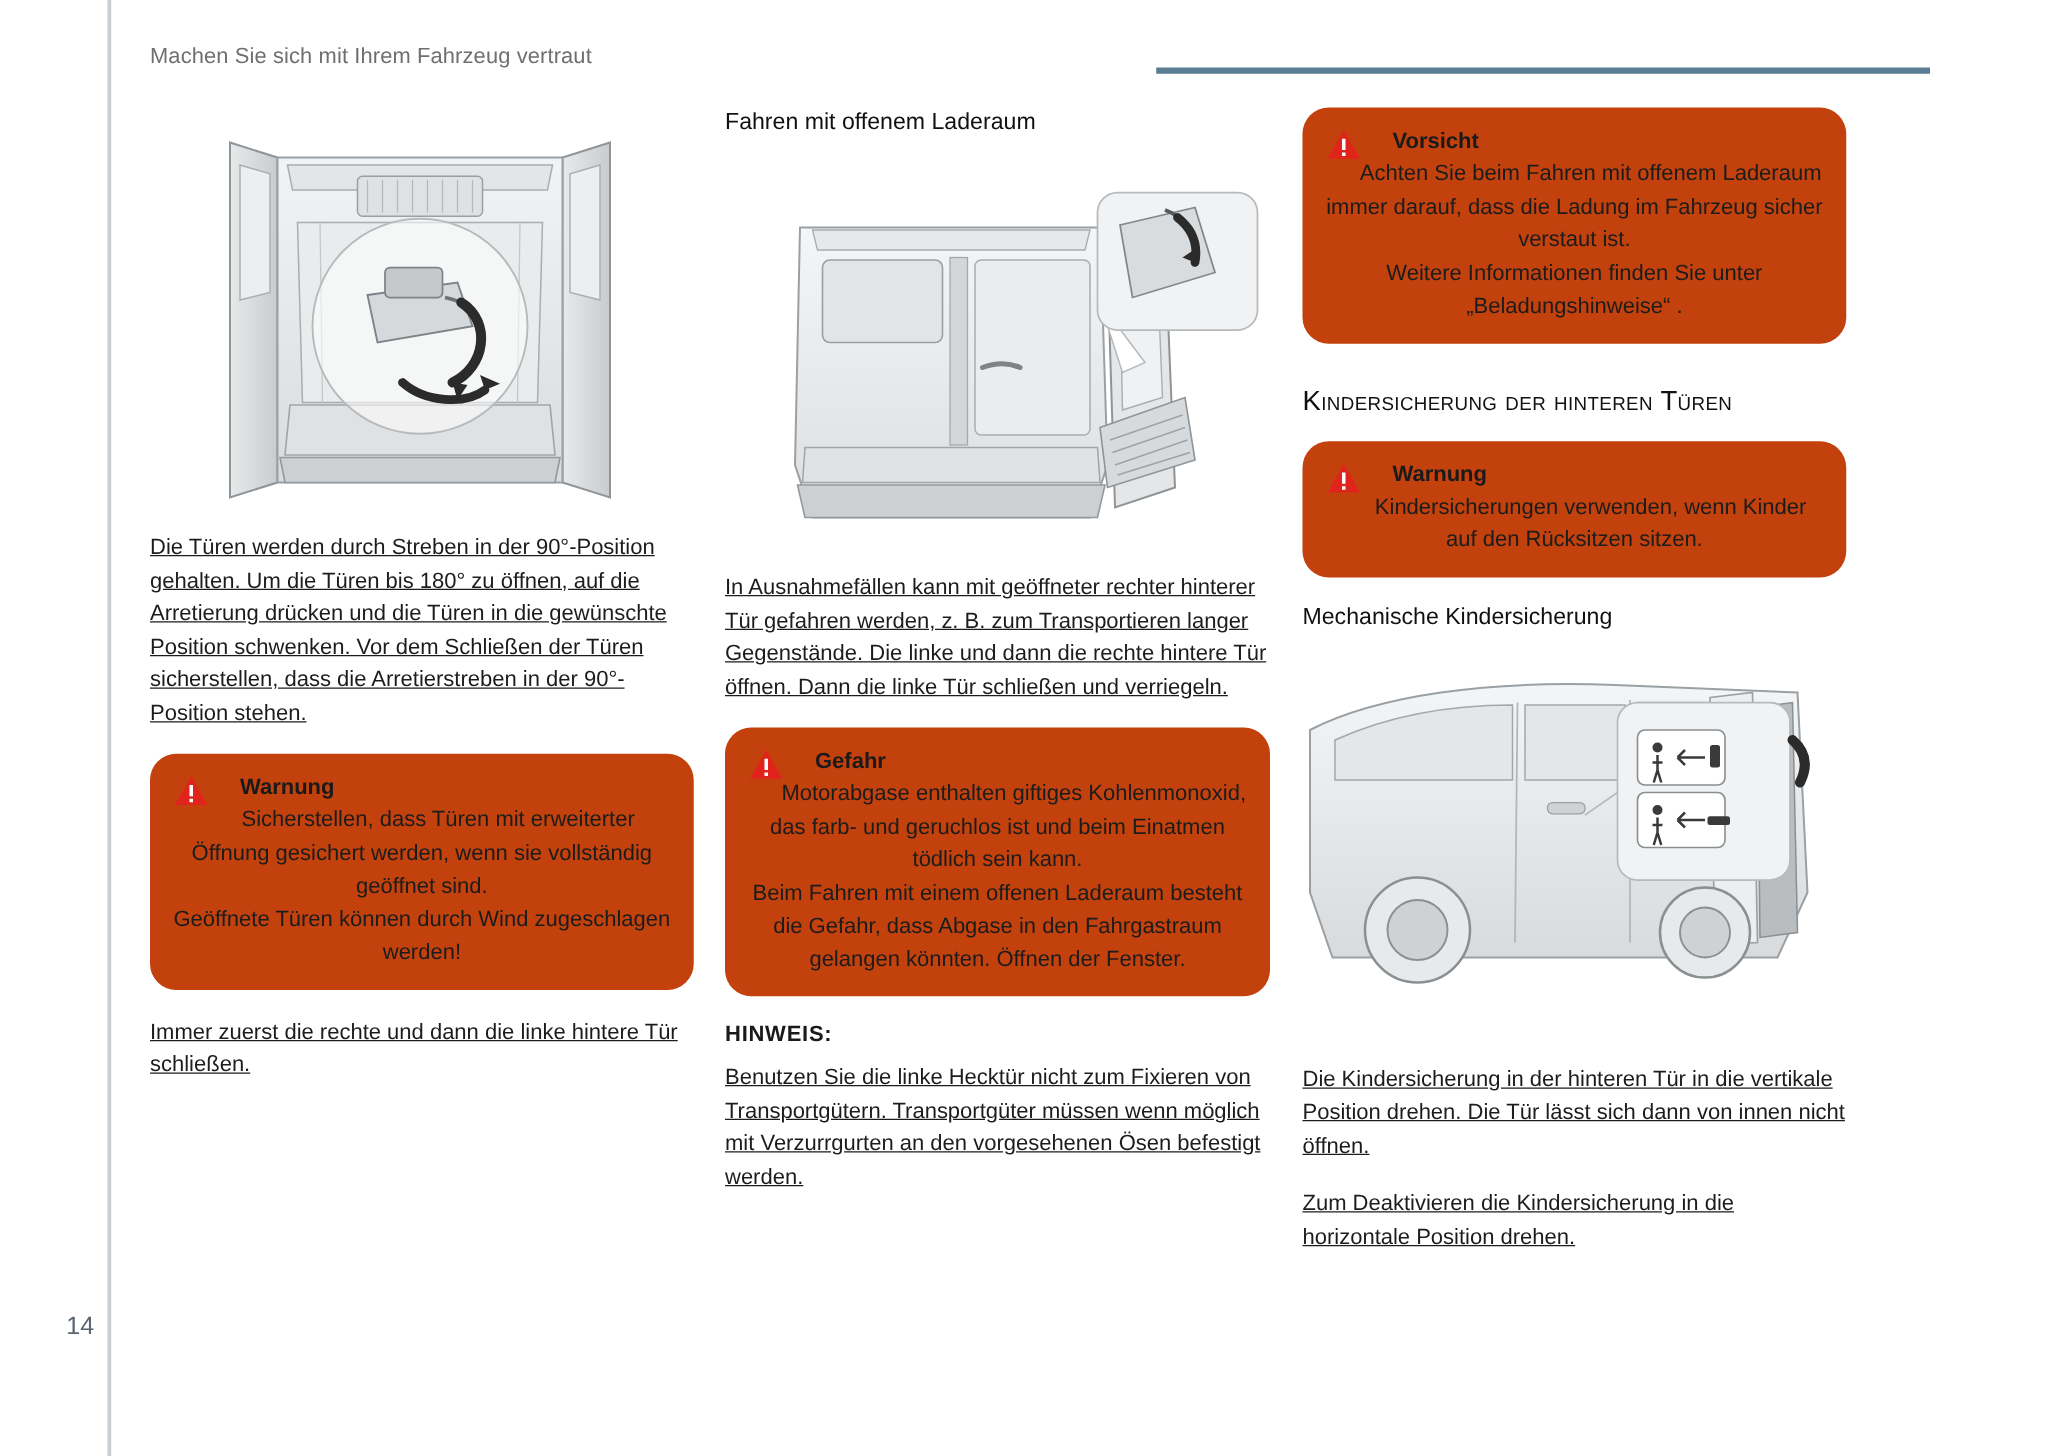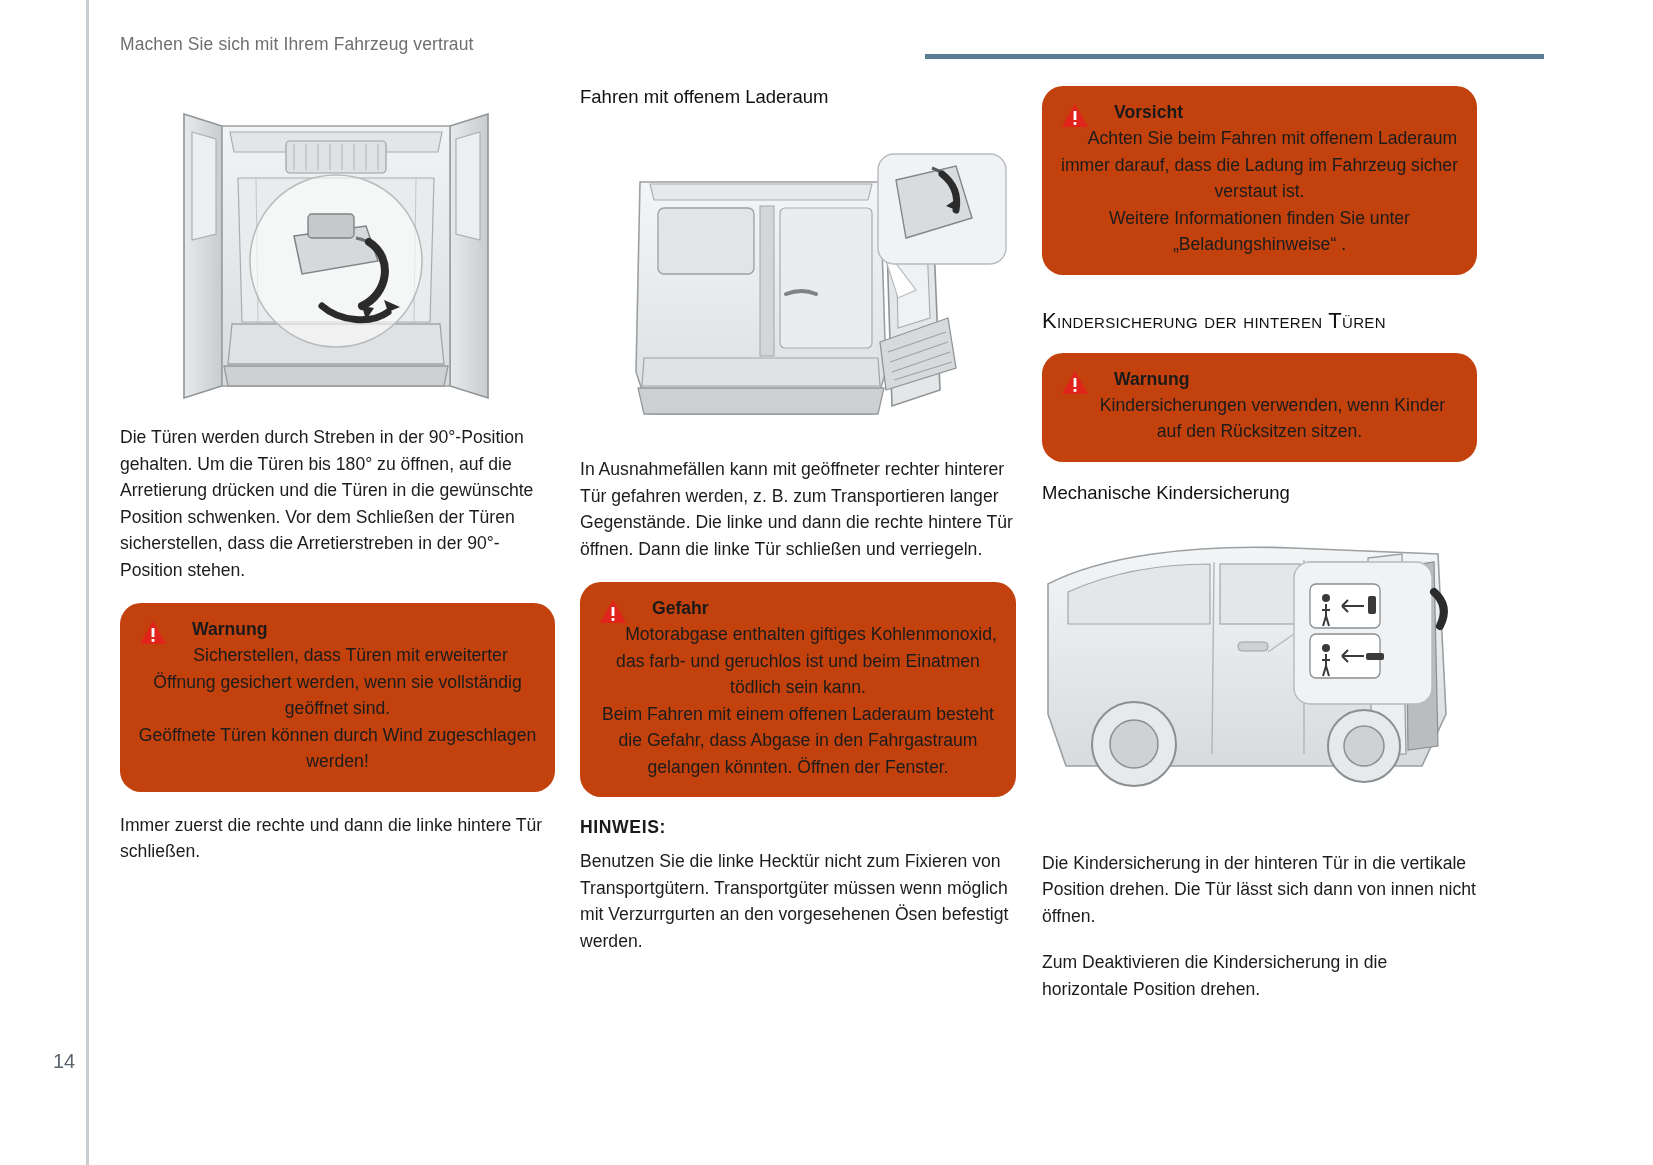--- a/index.html
+++ b/index.html
@@ -66,21 +66,21 @@
   .col-1 { left: 120px;  width: 435px; }
   .col-2 { left: 580px;  width: 436px; }
   .col-3 { left: 1042px; width: 435px; }
 
   p, .txt {
     font-size: 17.6px;
     line-height: 26.5px;
     margin: 0;
     color: #1c1c1c;
   }
-  .para { margin-bottom: 20px; }
+  .para { margin-bottom: 20px; text-decoration: underline; }
 
   h2.section-title {
     font-size: 22px;
     font-weight: normal;
     font-variant: small-caps;
     text-transform: none;
     color: #111;
     letter-spacing: 0.3px;
     margin: 30px 0 16px 0;
     line-height: 32px;

